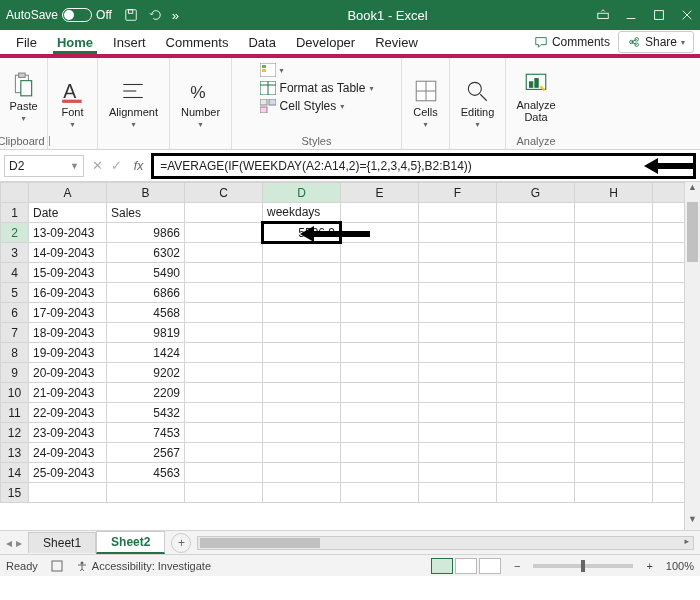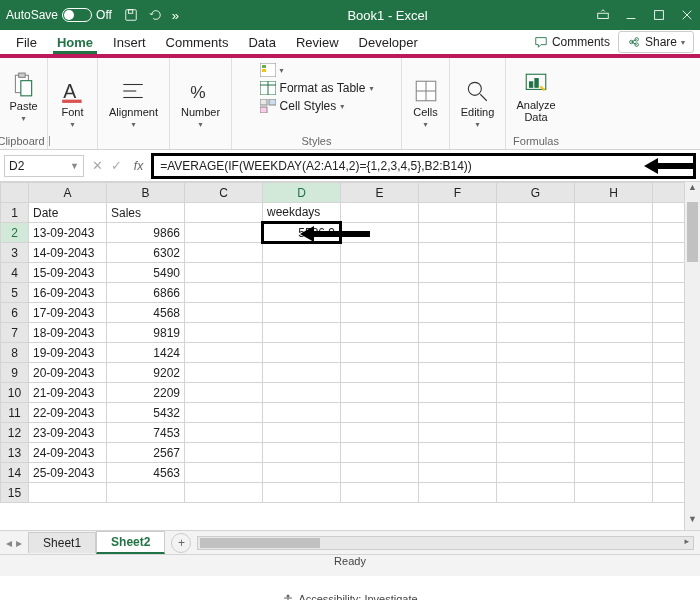--- a/index.html
+++ b/index.html
@@ -70,21 +70,21 @@
   
   .sheet-tabs-row { display: flex; align-items: center; height: 24px; border-top: 1px solid #d4d4d4; background: #f3f3f3; font-size: 12px; }
   .sheet-nav { display: flex; gap: 4px; padding: 0 6px; color: #888; }
   .sheet-tab { padding: 3px 14px; border: 1px solid #ccc; border-bottom: none; background: #e6e6e6; cursor: pointer; }
   .sheet-tab.active { background: #fff; color: #217346; font-weight: 600; border-bottom: 2px solid #217346; }
   .sheet-add { width: 20px; height: 20px; border: 1px solid #ccc; border-radius: 50%; display: flex; align-items: center; justify-content: center; margin-left: 6px; cursor: pointer; color: #666; }
   .hscroll { flex: 1; margin: 0 6px; height: 14px; background: #e8e8e8; position: relative; border: 1px solid #ccc; }
   .hscroll .hthumb { position: absolute; left: 2px; top: 1px; bottom: 1px; width: 120px; background: #c1c1c1; }
 
   
-  .statusbar { display: flex; align-items: center; height: 22px; background: #f3f3f3; border-top: 1px solid #d4d4d4; font-size: 11px; padding: 0 6px; gap: 13px; color: #444; flex-direction: column; }
+  .statusbar { display: flex; align-items: center; height: 22px; background: #f3f3f3; border-top: 1px solid #d4d4d4; font-size: 11px; padding: 0 6px; gap: 13px; color: #444; }
   .statusbar .views { display: flex; gap: 2px; margin-left: auto; }
   .view-btn { width: 22px; height: 16px; border: 1px solid #bbb; background: #fff; }
   .view-btn.active { background: #d2e8d8; border-color: #217346; }
   .zoom-slider { width: 100px; height: 4px; background: #ccc; position: relative; }
   .zoom-slider .zthumb { position: absolute; left: 48px; top: -4px; width: 4px; height: 12px; background: #666; }
   .acc-ico { width: 12px; height: 12px; }
 </style>
 </head>
 <body>
 
@@ -122,22 +122,22 @@
       </svg>
   </div>
 </div>
 
 <div class="tabs">
   <div class="tab">File</div>
   <div class="tab active">Home</div>
   <div class="tab">Insert</div>
   <div class="tab">Comments</div>
   <div class="tab">Data</div>
+  <div class="tab">Developer</div>
   <div class="tab">Review</div>
-  <div class="tab">Developer</div>
   <div class="spacer"></div>
   <div class="tab-right">
     <svg class="comment-ico" viewBox="0 0 16 16">
         <path d="M2 3h12v8H8l-3 3v-3H2z"></path>
       </svg>
     <span>Comments</span>
   </div>
   <div class="tab-right share">
     <svg class="share-ico" viewBox="0 0 16 16">
         <path d="M11 5l-6 3 6 3M11 3a2 2 0 100 4 2 2 0 000-4zM5 6a2 2 0 100 4 2 2 0 000-4zM11 9a2 2 0 100 4 2 2 0 000-4z"></path>
@@ -276,21 +276,21 @@
       <div class="big-btn">
         <svg class="big-ico" viewBox="0 0 24 24" stroke="#217346" fill="none">
             <rect x="3" y="3" width="18" height="14"></rect>
             <rect x="6" y="10" width="3" height="5" fill="#217346"></rect>
             <rect x="11" y="7" width="3" height="8" fill="#217346"></rect>
             <path d="M16 14l4 4" stroke="#f0c419" stroke-width="2"></path>
           </svg>
         <span style="text-align:center;line-height:1.1">Analyze Data</span>
       </div>
     </div>
-    <div class="rgroup-label">Formulas</div>
+    <div class="rgroup-label">Analyze</div>
   </div>
 </div>
 
 <div class="formulabar-row">
   <div class="namebox">
     <span>D2</span>
     <span class="drop">▼</span>
   </div>
   <div class="fx-btns">
     <span>✕</span>

